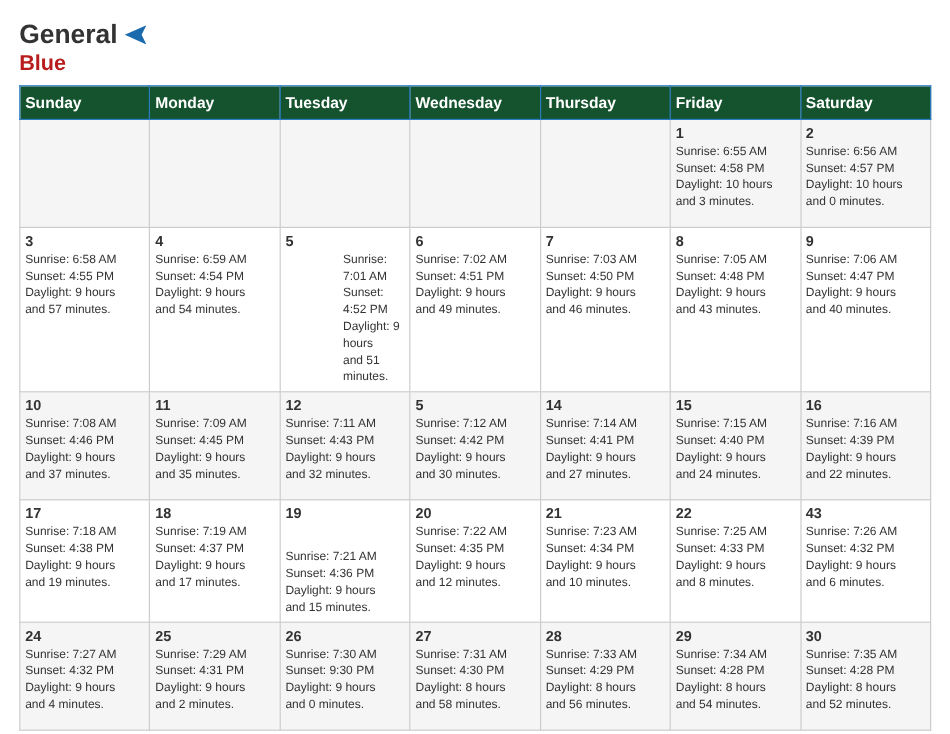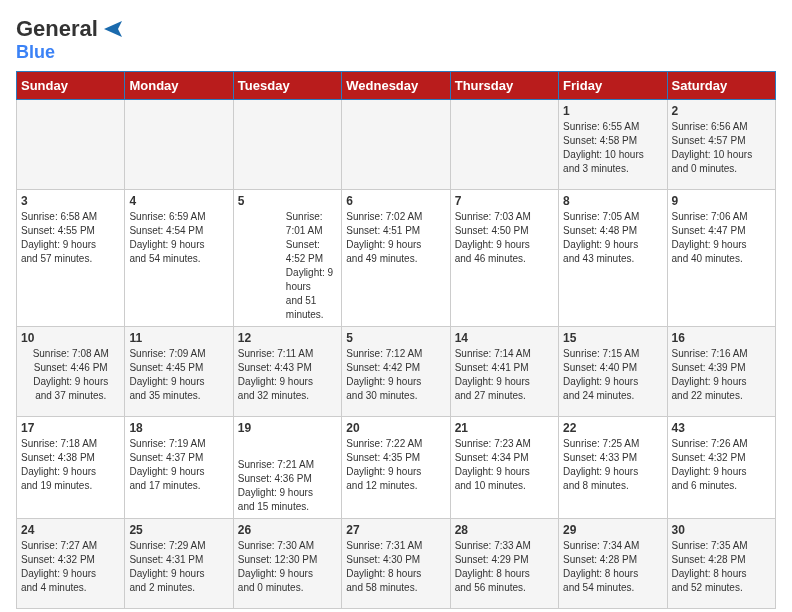--- a/index.html
+++ b/index.html
@@ -33,21 +33,21 @@
       font-size: 16px;
       color: #333;
       font-weight: bold;
     }
     .calendar {
       width: 100%;
       border-collapse: collapse;
       table-layout: fixed;
     }
     .calendar thead tr th {
-      background-color: #b91c1c;
+      background-color: #14532d;
       color: #fff;
       font-size: 13px;
       font-weight: bold;
       padding: 6px 4px;
       text-align: left;
       border: 1px solid #2a7abf;
     }
     .calendar tbody tr td {
       border: 1px solid #ccc;
       vertical-align: top;
@@ -83,21 +83,21 @@
 
 <div class="header">
   <div class="logo">
   <div style="display:flex;flex-direction:column;align-items:flex-start;">
     <div style="display:flex;align-items:center;">
       <span style="font-size:22px;font-weight:bold;color:#333;">General</span>
       <svg width="22" height="16" viewBox="0 0 22 16" style="margin-left:2px;">
         <polygon points="4,8 22,0 18,8 22,16" fill="#1a6aad"></polygon>
       </svg>
     </div>
-    <span style="font-size:18px;font-weight:bold;color:#3b82f6;">Blue</span>
+    <span style="font-size:18px;font-weight:bold;color:#b91c1c;">Blue</span>
   </div>
 </div>
   <div class="title-section">
     <div class="month-title"></div>
     <div class="location"></div>
   </div>
 </div>
 
 <table class="calendar">
   <thead>
@@ -180,21 +180,21 @@
           <span class="day-number">9</span>
           <div class="day-info" style="white-space: pre-line;">Sunrise: 7:06 AM
 Sunset: 4:47 PM
 Daylight: 9 hours
 and 40 minutes.</div>
         </td>
       </tr>
       <tr>
         <td>
           <span class="day-number">10</span>
-          <div class="day-info" style="white-space: pre-line; text-align: center;">Sunrise: 7:08 AM
+          <div class="day-info" style="white-space: pre-line;">Sunrise: 7:08 AM
 Sunset: 4:46 PM
 Daylight: 9 hours
 and 37 minutes.</div>
         </td>
         <td>
           <span class="day-number">11</span>
           <div class="day-info" style="white-space: pre-line;">Sunrise: 7:09 AM
 Sunset: 4:45 PM
 Daylight: 9 hours
 and 35 minutes.</div>
@@ -297,21 +297,21 @@
         <td>
           <span class="day-number">25</span>
           <div class="day-info" style="white-space: pre-line;">Sunrise: 7:29 AM
 Sunset: 4:31 PM
 Daylight: 9 hours
 and 2 minutes.</div>
         </td>
         <td>
           <span class="day-number">26</span>
           <div class="day-info" style="white-space: pre-line;">Sunrise: 7:30 AM
-Sunset: 12:30 PM
+Sunset: 9:30 PM
 Daylight: 9 hours
 and 0 minutes.</div>
         </td>
         <td>
           <span class="day-number">27</span>
           <div class="day-info" style="white-space: pre-line;">Sunrise: 7:31 AM
 Sunset: 4:30 PM
 Daylight: 8 hours
 and 58 minutes.</div>
         </td>

